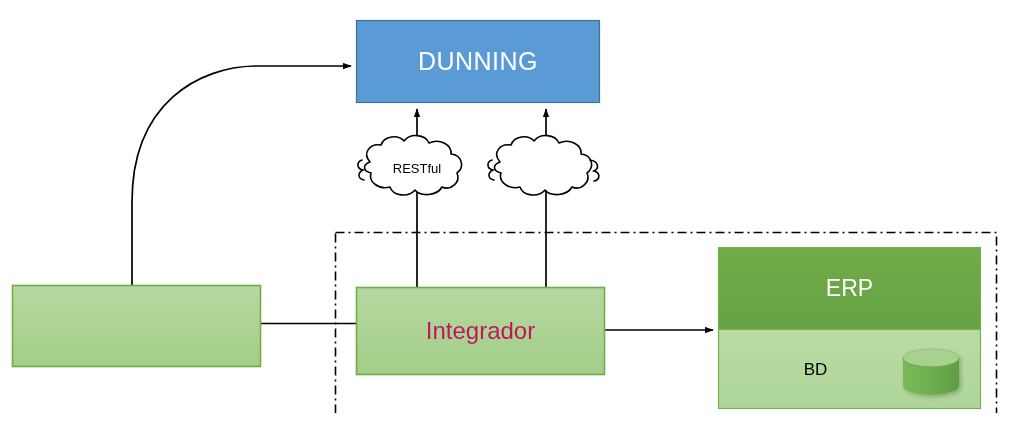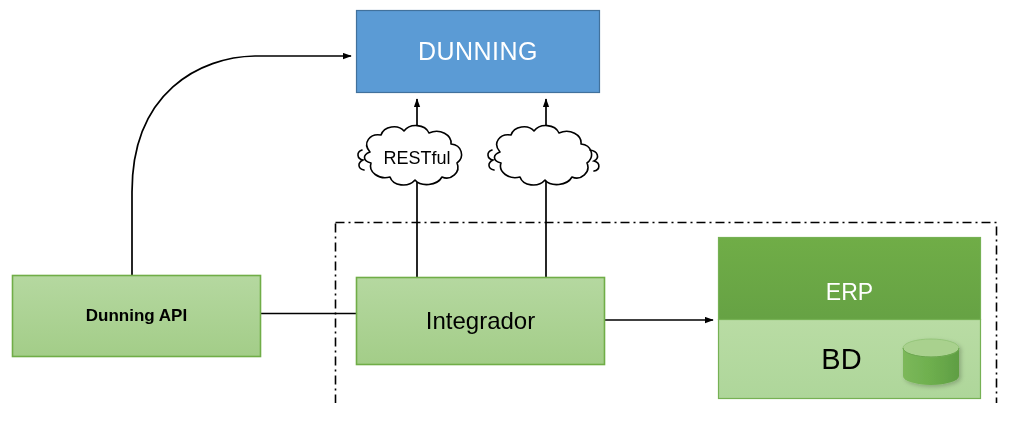--- a/index.html
+++ b/index.html
@@ -9,20 +9,21 @@
   }
   body {
     font-family: "Liberation Sans", sans-serif;
   }
   #canvas {
     position: relative;
     width: 1010px;
     height: 403px;
     background: #ffffff;
     overflow: hidden;
+    margin-top: 10px;
   }
   #diagram-svg {
     position: absolute;
     left: 0;
     top: 0;
     width: 1010px;
     height: 434px;
   }
   .node-label {
     position: absolute;
@@ -43,51 +44,51 @@
   
   #dunning-api-box {
     left: 12px; top: 275px; width: 249px; height: 82px;
     color: #000000;
     font-size: 17px;
     font-weight: bold;
   }
   
   #integrador-box {
     left: 356px; top: 277px; width: 249px; height: 88px;
-    color: #000000;
+    color: #be185d;
     font-size: 24px;
   }
   
   #erp-label {
-    left: 718px; top: 251px; width: 263px; height: 83px;
+    left: 718px; top: 237px; width: 263px; height: 83px;
     color: #ffffff;
     font-size: 23px;
   }
   
   #bd-label {
-    left: 734px; top: 320px; width: 215px; height: 79px;
+    left: 708px; top: 320px; width: 215px; height: 79px;
     color: #000000;
-    font-size: 29px;
+    font-size: 17px;
   }
   
   #rede-local-label {
     left: 366px; top: 377px; width: 140px; height: 22px;
     justify-content: flex-start;
     color: #1a1a1a;
     font-size: 15px;
   }
   
   .cloud-label {
     position: absolute;
     display: flex;
     align-items: center;
     justify-content: center;
     pointer-events: none;
     color: #000000;
-    font-size: 18px;
+    font-size: 13px;
     white-space: nowrap;
   }
   #restful-label { left: 360px; top: 145px; width: 114px; height: 26px; }
   #soap-label    { left: 492px; top: 145px; width: 110px; height: 26px; }
 </style>
 </head>
 <body>
 
 <div id="canvas">
 
@@ -172,21 +173,20 @@
                C 538,188 523,186 520,177
                C 509,180 498,172 501,163
                C 493,161 492,155 500,152 Z" fill="#ffffff" stroke="#000000" stroke-width="1.6" stroke-linejoin="round"></path>
       <path d="M492,150 C 486,152 487,159 493,160 C 487,163 488,169 494,170" fill="none" stroke="#000000" stroke-width="1.6" stroke-linecap="round"></path>
       <path d="M590,150 C 598,151 600,158 594,161 C 601,163 600,170 594,171" fill="none" stroke="#000000" stroke-width="1.6" stroke-linecap="round"></path>
     </g>
   </svg>
 
   <div class="node-label" id="dunning-box">DUNNING</div>
 
-  <div class="node-label" id="dunning-api-box">Dunning API</div>
 
   <div class="node-label" id="integrador-box">Integrador</div>
 
   <div class="node-label" id="erp-label">ERP</div>
 
   <div class="node-label" id="bd-label">BD</div>
 
 
   <div class="cloud-label" id="restful-label">RESTful</div>
 

